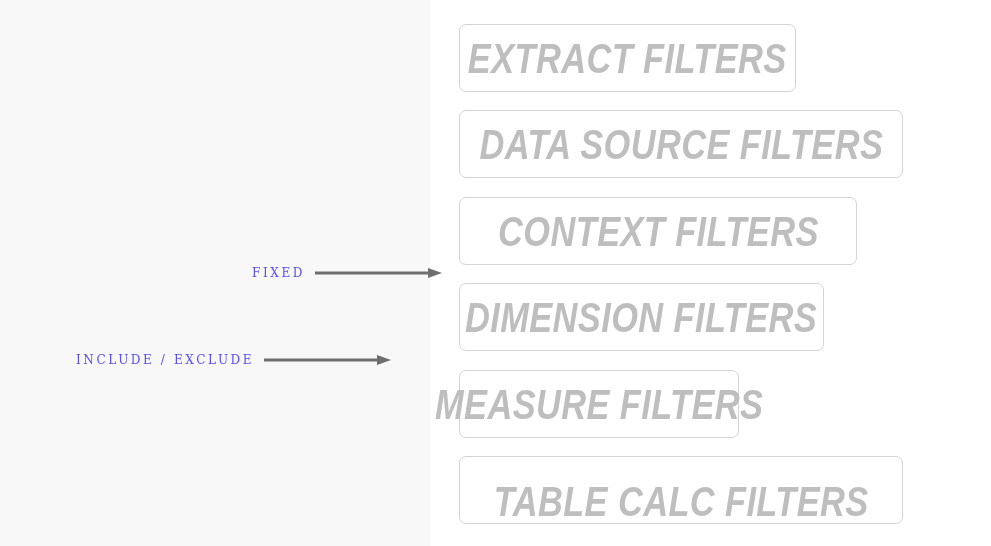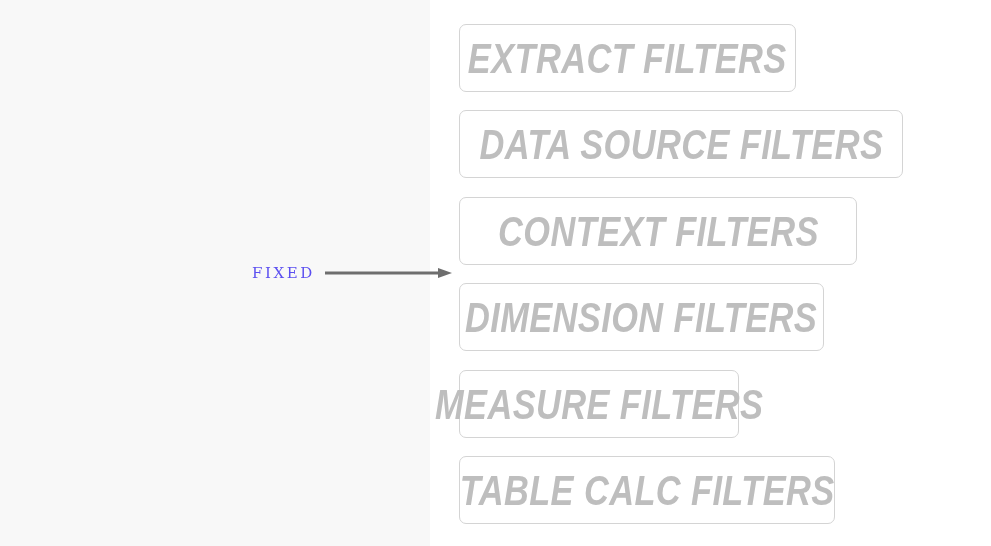--- a/index.html
+++ b/index.html
@@ -65,21 +65,21 @@
 
   
   .annotation {
     position: absolute;
     display: flex;
     align-items: center;
     height: 22px;
   }
   .annotation-label {
     font-family: "DejaVu Serif", "Liberation Serif", serif;
-    font-size: 15px;
+    font-size: 12px;
     letter-spacing: 2.6px;
     color: #5b4ff0;
     white-space: nowrap;
     line-height: 1;
     user-select: none;
   }
   .annotation-arrow {
     position: relative;
     height: 22px;
     display: flex;
@@ -111,30 +111,39 @@
     </div>
 
     <div class="filter-box" style="top:259px; width:365px;">
       <span class="filter-box-label">DIMENSION FILTERS</span>
     </div>
 
     <div class="filter-box" style="top:346px; width:280px;">
       <span class="filter-box-label">MEASURE FILTERS</span>
     </div>
 
-    <div class="filter-box" style="top:432px; width:376px;">
+    <div class="filter-box" style="top:432px; width:444px;align-items:flex-end;">
       <span class="filter-box-label">TABLE CALC FILTERS</span>
     </div>
 
   </div>
 
   <div class="annotation" style="left:252px; top:262px;">
     <span class="annotation-label">FIXED</span>
     <span class="annotation-arrow" style="margin-left:10px;">
       <svg width="128" height="12" viewBox="0 0 128 12" aria-hidden="true">
         <line x1="0" y1="6" x2="115" y2="6" stroke="#6e6e6e" stroke-width="3"></line>
         <polygon points="113,1 127,6 113,11" fill="#6e6e6e"></polygon>
       </svg>
     </span>
   </div>
 
+  <div class="annotation" style="left:76px; top:349px;">
+    <span class="annotation-label">INCLUDE / EXCLUDE</span>
+    <span class="annotation-arrow" style="margin-left:10px;">
+      <svg width="128" height="12" viewBox="0 0 128 12" aria-hidden="true">
+        <line x1="0" y1="6" x2="115" y2="6" stroke="#6e6e6e" stroke-width="3"></line>
+        <polygon points="113,1 127,6 113,11" fill="#6e6e6e"></polygon>
+      </svg>
+    </span>
+  </div>
 
 </div>
 
 </body></html>

